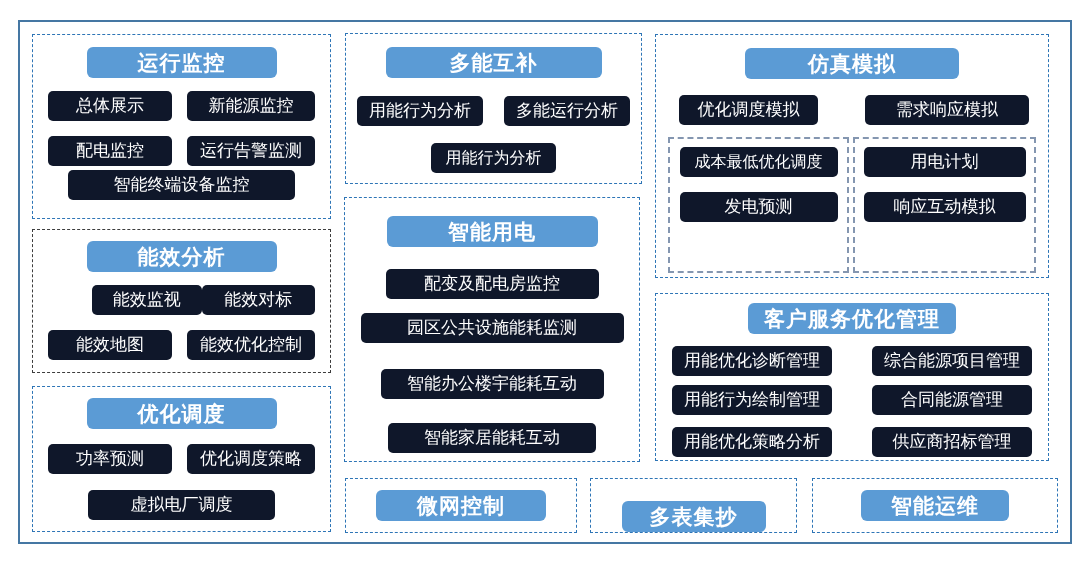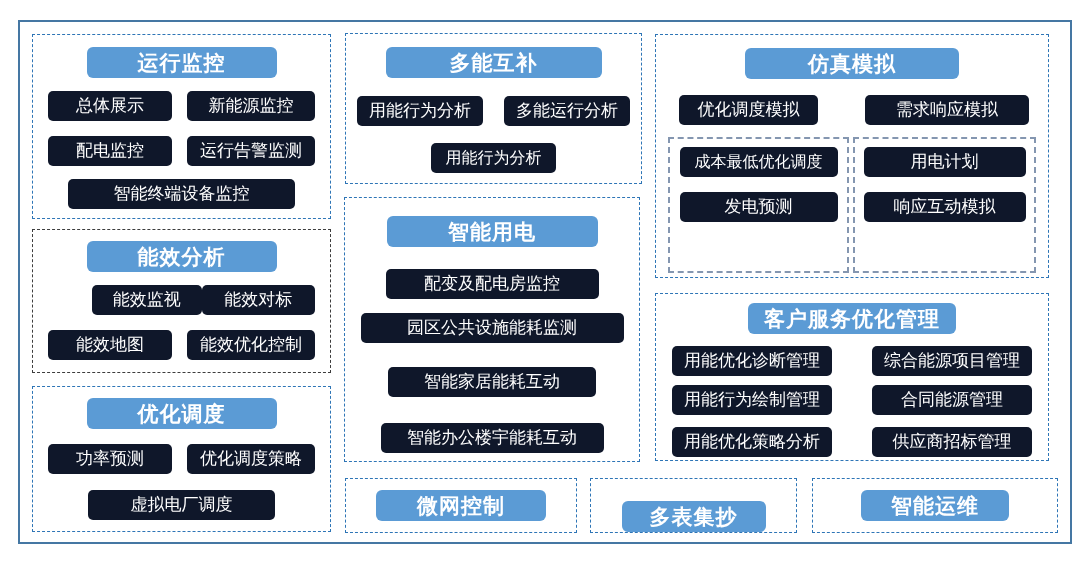--- a/index.html
+++ b/index.html
@@ -28,21 +28,21 @@
   <div class="panel" style="left:32px; top:34px; width:299px; height:185px; padding:12px 15px 0;">
     <span class="hdr" style="width:190px;">运行监控</span>
     <div class="row" style="margin-top:13px;">
       <span class="btn" style="width:124px;">总体展示</span>
       <span class="btn" style="width:128px;">新能源监控</span>
     </div>
     <div class="row" style="margin-top:15px;">
       <span class="btn" style="width:124px;">配电监控</span>
       <span class="btn" style="width:128px;">运行告警监测</span>
     </div>
-    <span class="btn center" style="width:227px; margin-top:13px;">智能终端设备监控</span>
+    <span class="btn center" style="width:227px; margin-top:4px;">智能终端设备监控</span>
   </div>
 
   <div class="panel dark-dash" style="left:32px; top:229px; width:299px; height:144px; padding:11px 15px 0;">
     <span class="hdr" style="width:190px;">能效分析</span>
     <div class="row" style="margin-top:13px;padding-left:44px;">
       <span class="btn" style="width:124px;">能效监视</span>
       <span class="btn" style="width:128px;">能效对标</span>
     </div>
     <div class="row" style="margin-top:15px;">
       <span class="btn" style="width:124px;">能效地图</span>
@@ -65,22 +65,22 @@
       <span class="btn" style="width:126px;">用能行为分析</span>
       <span class="btn" style="width:126px;">多能运行分析</span>
     </div>
     <span class="btn center" style="width:125px; margin-top:17px; font-size:16px;">用能行为分析</span>
   </div>
 
   <div class="panel" style="left:344px; top:197px; width:296px; height:265px; padding:18px 0 0;">
     <span class="hdr" style="width:211px;">智能用电</span>
     <span class="btn center" style="width:213px; margin-top:22px;">配变及配电房监控</span>
     <span class="btn center" style="width:263px; margin-top:14px;">园区公共设施能耗监测</span>
+    <span class="btn center" style="width:223px; margin-top:26px;">智能办公楼宇能耗互动</span>
     <span class="btn center" style="width:208px; margin-top:24px;">智能家居能耗互动</span>
-    <span class="btn center" style="width:223px; margin-top:26px;">智能办公楼宇能耗互动</span>
   </div>
 
   <div class="panel" style="left:655px; top:34px; width:394px; height:244px; padding:13px 12px 0;">
     <span class="hdr" style="width:214px;">仿真模拟</span>
     <div class="row" style="margin-top:16px; padding-left:11px; padding-right:7px;">
       <span class="btn" style="width:139px;">优化调度模拟</span>
       <span class="btn" style="width:164px;">需求响应模拟</span>
     </div>
     <div class="row" style="margin-top:12px;">
       <div class="sub-box" style="width:181px; height:136px; padding:8px 0 0;">

